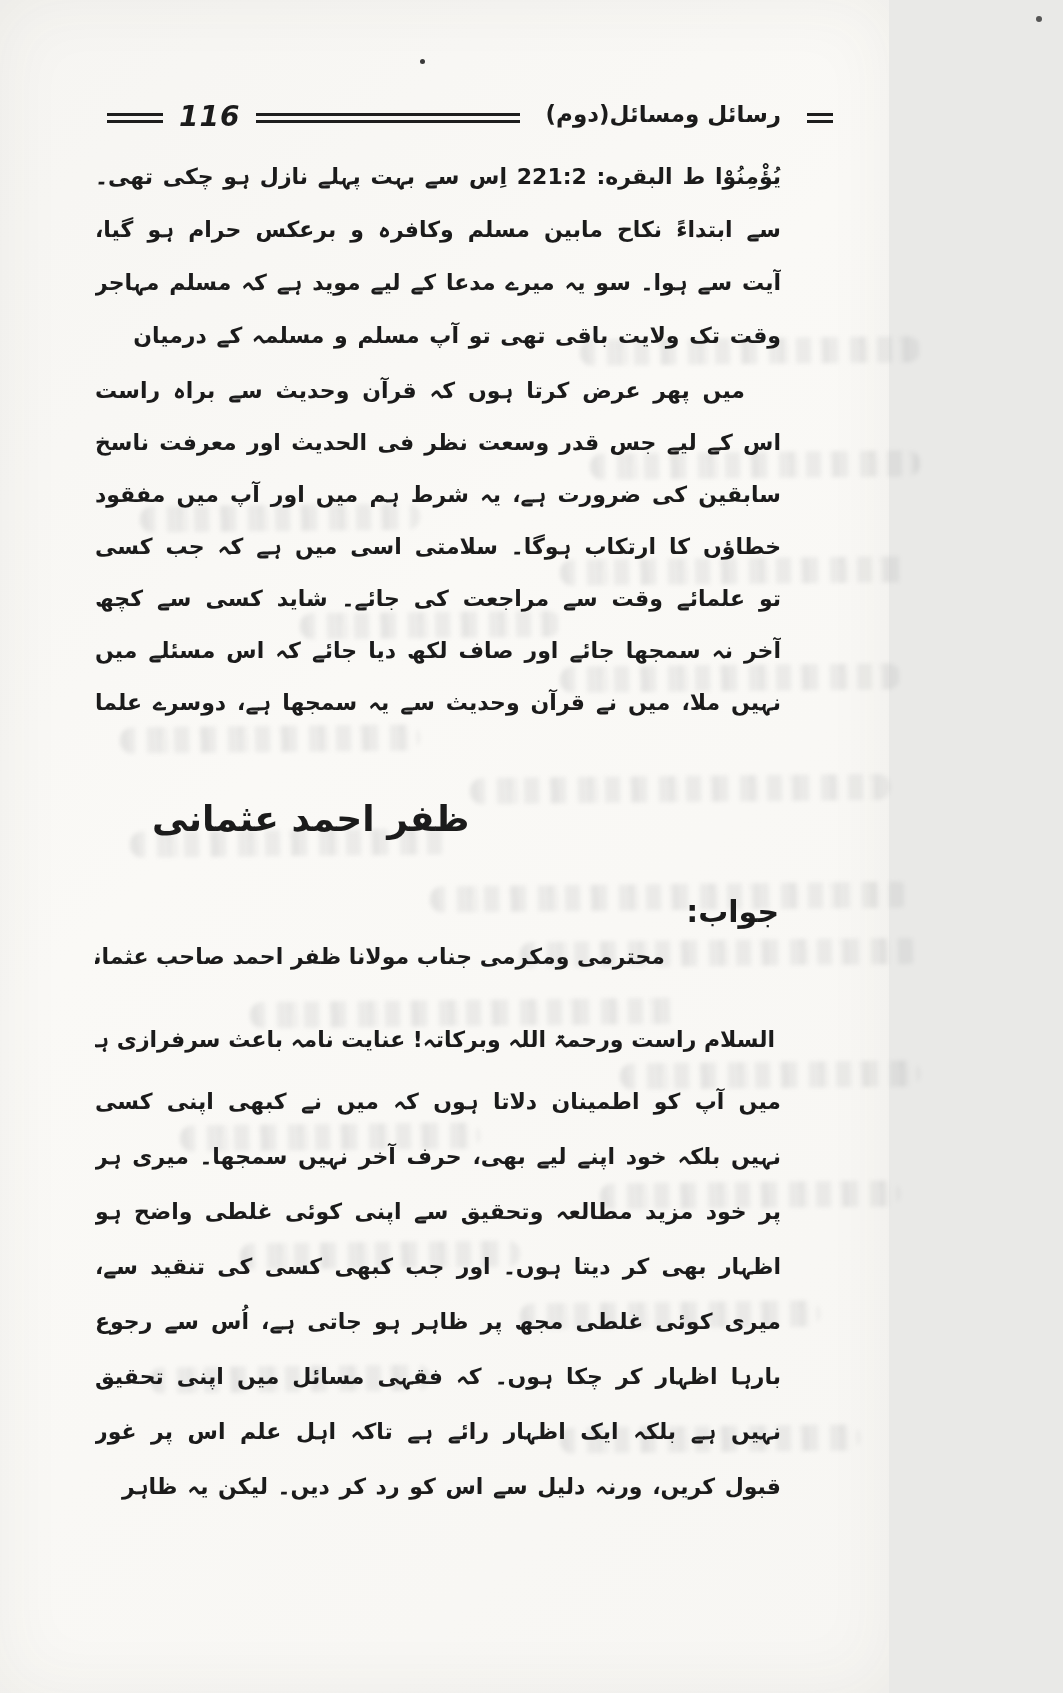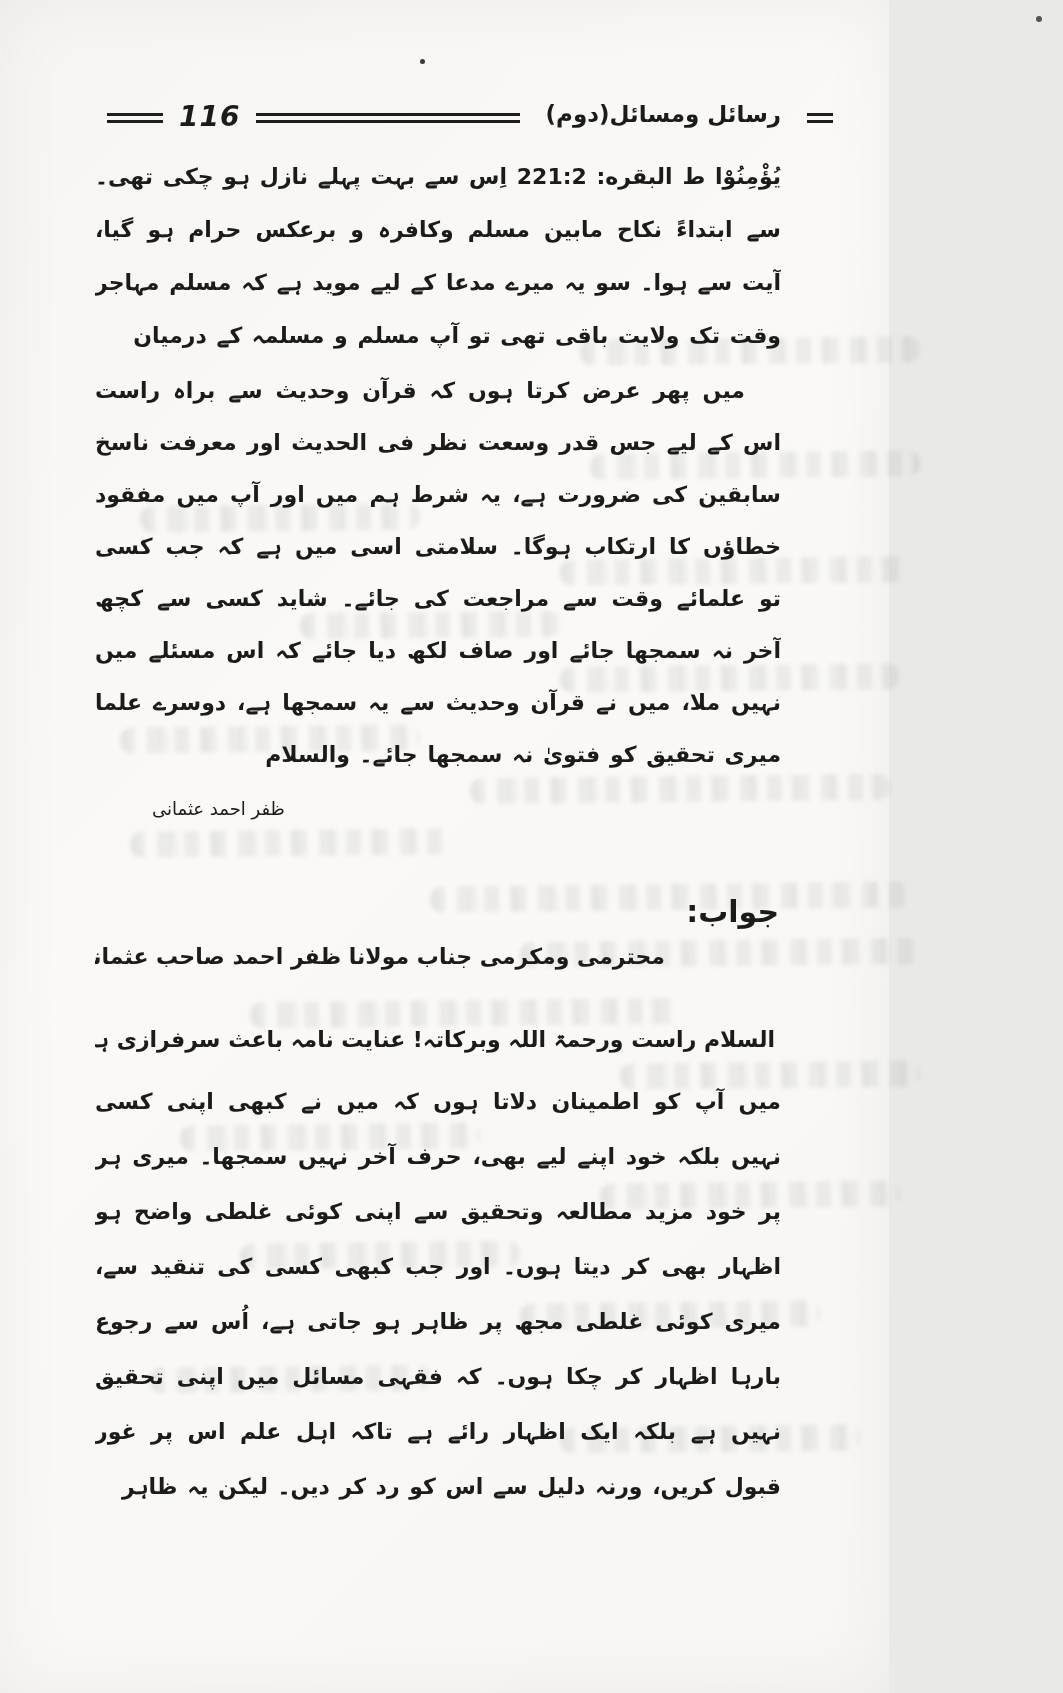--- a/index.html
+++ b/index.html
@@ -67,21 +67,21 @@
     position: absolute; left: 95px; right: 108px; direction: rtl;
     font-size: 22px; font-weight: bold; line-height: 48px;
     text-align: right; white-space: nowrap; overflow: hidden;
   }
   .salutation { top: 933px; padding-right: 116px; }
   .greeting   { top: 1016px; padding-right: 6px; }
 
   .signature {
     position: absolute; left: 152px; top: 798px;
     direction: rtl;
-    font-size: 18px; font-weight: normal;
+    font-size: 36px; font-weight: bold;
     white-space: nowrap;
     text-align: center;
   }
   .answer-heading {
     position: absolute; right: 110px; top: 894px;
     direction: rtl;
     font-size: 30px; font-weight: bold;
     letter-spacing: 1px;
     text-align: right;
   }
@@ -149,21 +149,20 @@
   </main>
 
   <section class="tb tb-b">
     <div class="line ind-sm">میں پھر عرض کرتا ہوں کہ قرآن وحدیث سے براہ راست استنباط کو میں منع نہیں کرتا، مگر</div>
     <div class="line">اس کے لیے جس قدر وسعت نظر فی الحدیث اور معرفت ناسخ ومنسوخ ومعرفت اقوال فقہائے</div>
     <div class="line">سابقین کی ضرورت ہے، یہ شرط ہم میں اور آپ میں مفقود ہے۔ اس لیے یقیناً ہم سے بڑی بڑی</div>
     <div class="line">خطاؤں کا ارتکاب ہوگا۔ سلامتی اسی میں ہے کہ جب کسی مسئلے میں فقہائے سابقین کا فیصلہ نہ ملے</div>
     <div class="line">تو علمائے وقت سے مراجعت کی جائے۔ شاید کسی سے کچھ مل جائے۔ یا کم از کم اپنی تحقیق کو حرف</div>
     <div class="line">آخر نہ سمجھا جائے اور صاف لکھ دیا جائے کہ اس مسئلے میں فقہائے سلف کے کلام میں کوئی جزئیہ</div>
     <div class="line">نہیں ملا، میں نے قرآن وحدیث سے یہ سمجھا ہے، دوسرے علما سے بھی تحقیق کر لی جائے اور</div>
-    <div class="line endline">میری تحقیق کو فتویٰ نہ سمجھا جائے۔ والسلام</div>
   </section>
 
   <div class="signature">ظفر احمد عثمانی</div>
 
   <div class="answer-heading">جواب:</div>
 
   <div class="standalone salutation">محترمی ومکرمی جناب مولانا ظفر احمد صاحب عثمانی دام مجدکم!</div>
   <div class="standalone greeting">السلام راست ورحمۃ اللہ وبرکاتہ! عنایت نامہ باعث سرفرازی ہوا۔</div>
 
   <section class="tb tb-d">

